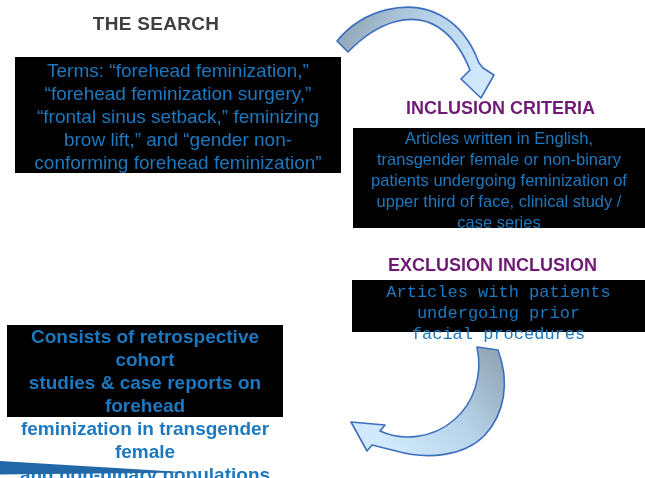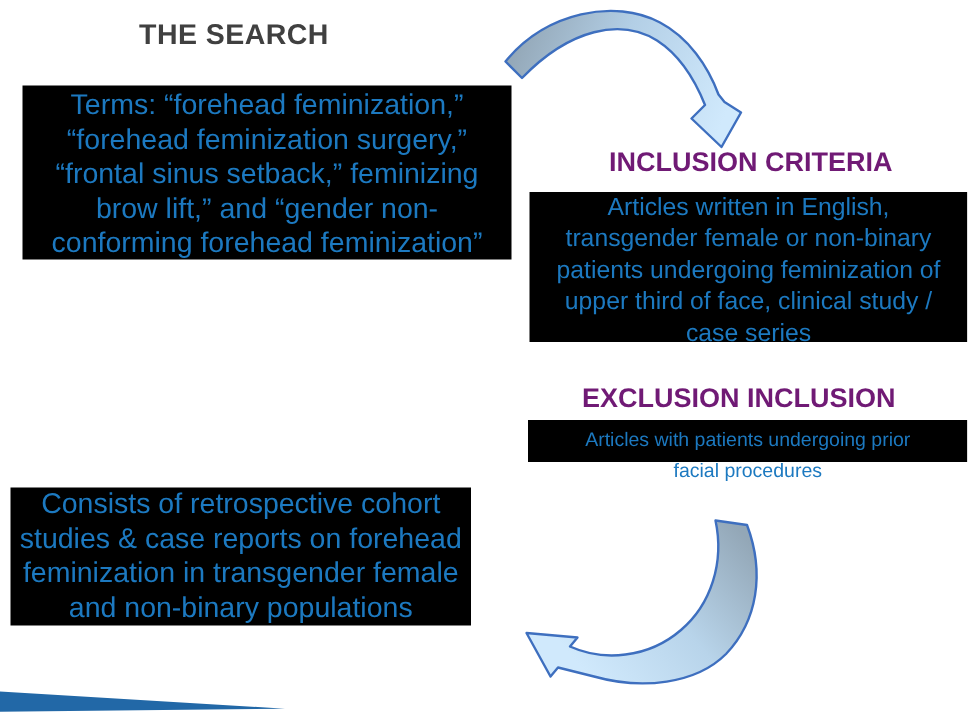--- a/index.html
+++ b/index.html
@@ -38,24 +38,24 @@
   }
   #search-title  { left: 26px;  top: 13px;  width: 260px; }
   #final-title   { left: 26px;  top: 281px; width: 275px; }
   #inclusion-title { left: 378px; top: 98px;  width: 245px; }
   #exclusion-title { left: 370px; top: 255px; width: 245px; }
 
   #search-box    { left: 15px;  top: 57px;  width: 326px; height: 116px;
                    font-size: 19px;   line-height: 23px; padding-top: 2px; }
   #inclusion-box { left: 353px; top: 128px; width: 292px; height: 100px;
                    font-size: 16.5px; line-height: 21px; }
-  #exclusion-box { left: 352px; top: 280px; width: 293px; height: 28px;
-                   font-size: 13px; line-height: 21px; padding-top: 2px; }
-  #final-box     { left: 7px;   top: 325px; width: 307px; height: 92px;
-                   font-size: 19px;   line-height: 23px; }
+  #exclusion-box { left: 352px; top: 280px; width: 293px; height: 52px;
+                   font-size: 17px; line-height: 21px; padding-top: 2px; font-family: Liberation Mono, monospace; }
+  #final-box     { left: 7px;   top: 325px; width: 276px; height: 92px;
+                   font-size: 19px;   line-height: 23px; font-weight: bold; }
 
   .arrow-svg, .wedge-svg { position: absolute; display: block; }
   #top-arrow    { left: 330px; top: 0px;   width: 172px; height: 103px; }
   #bottom-arrow { left: 340px; top: 340px; width: 172px; height: 122px; }
   #bottom-wedge { left: 0px;   top: 458px; width: 200px; height: 20px; }
 </style>
 </head>
 <body>
 
 <div class="canvas">

